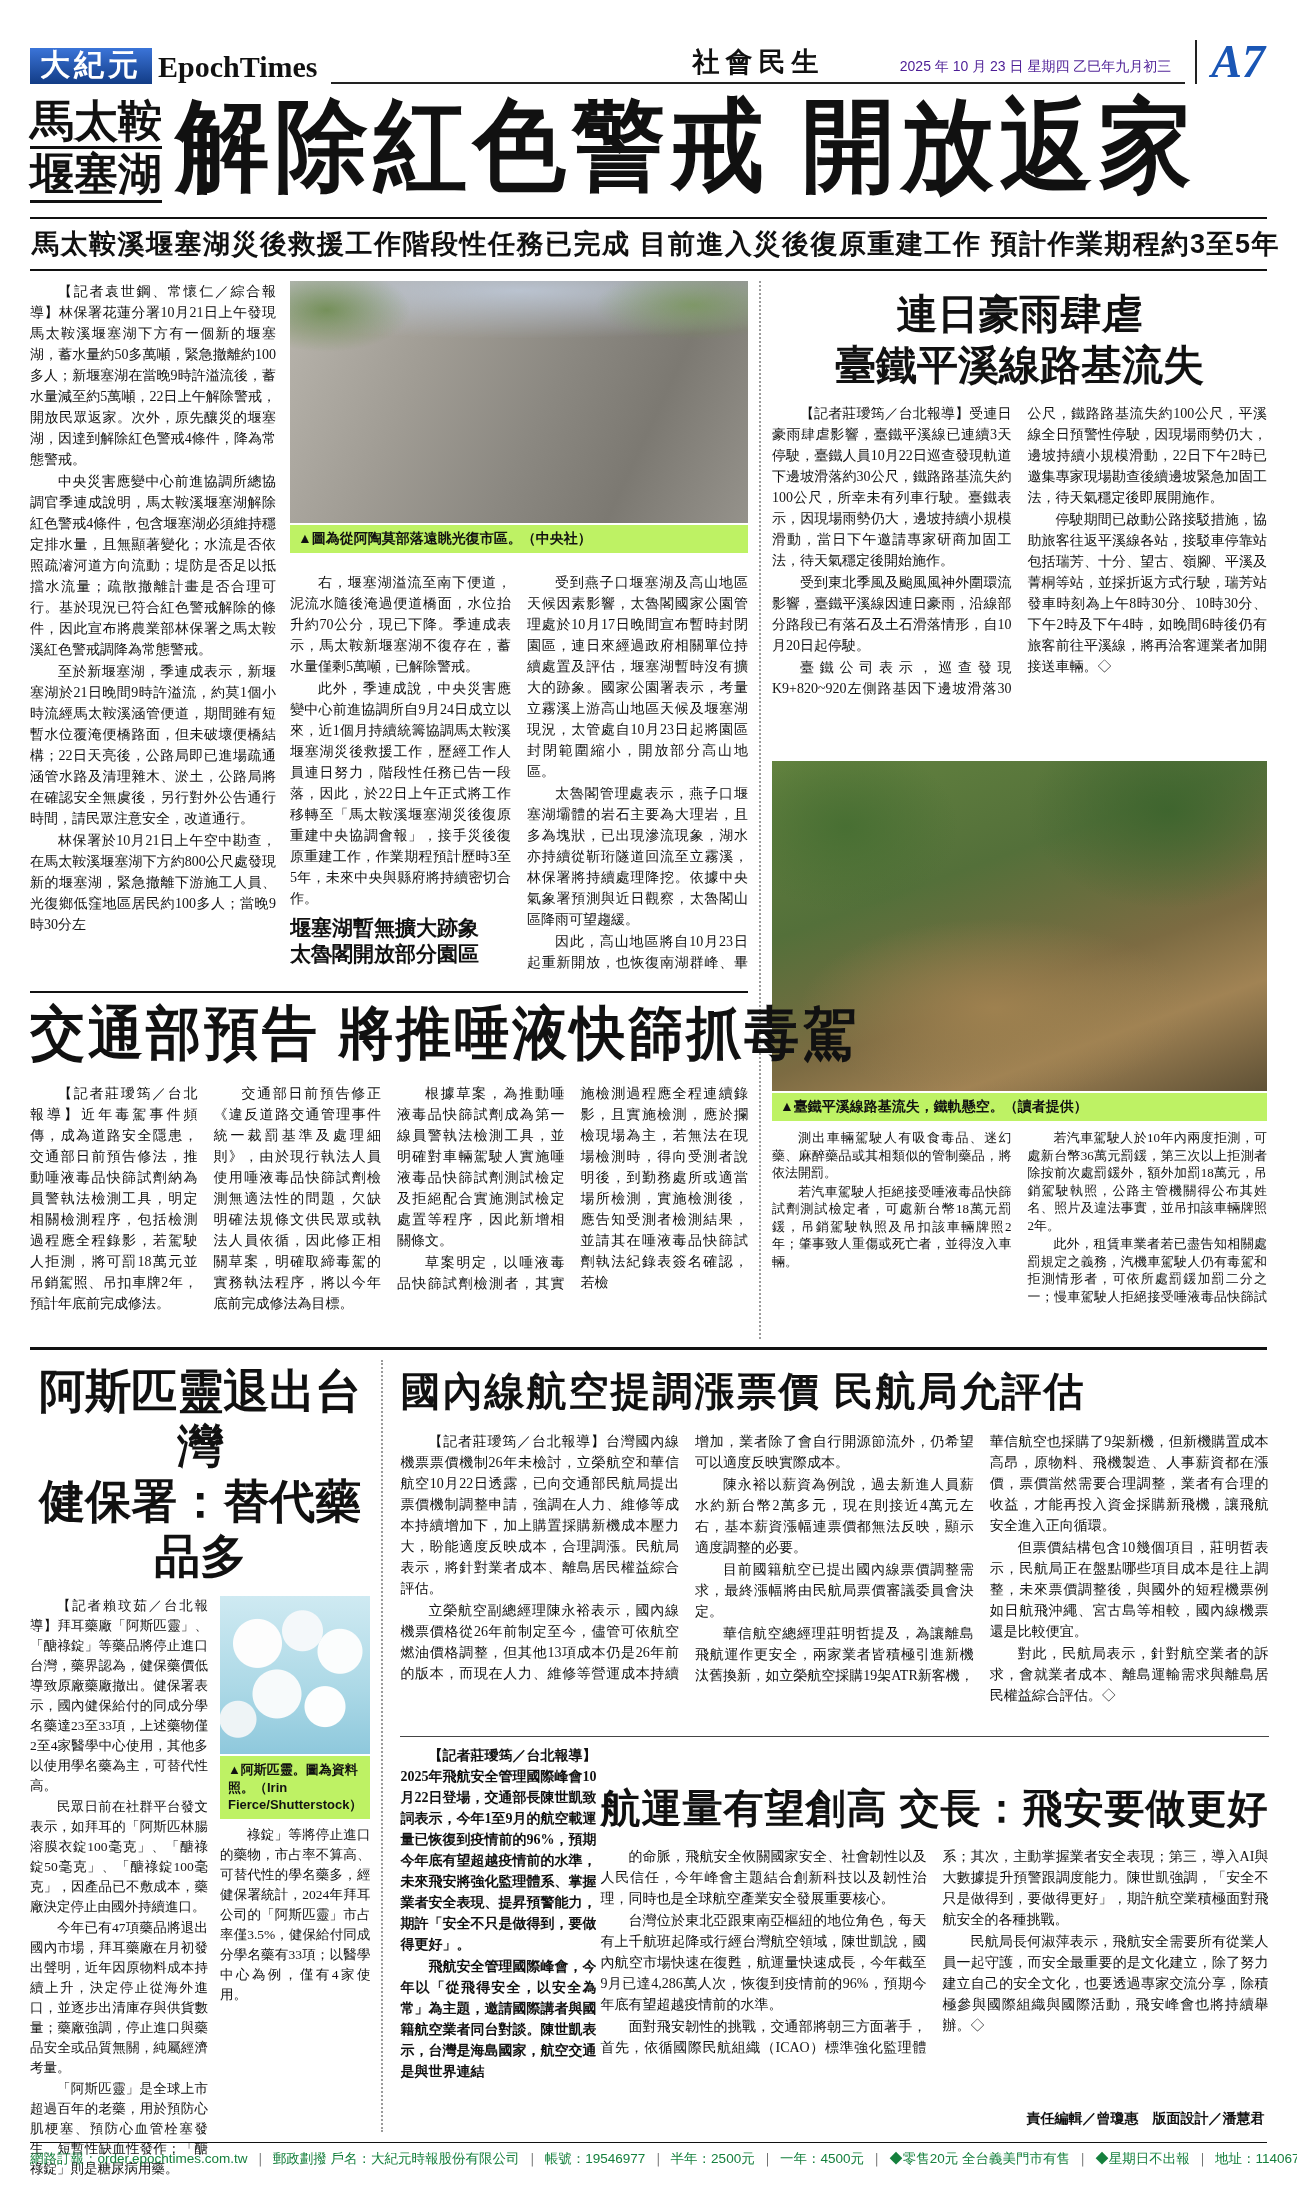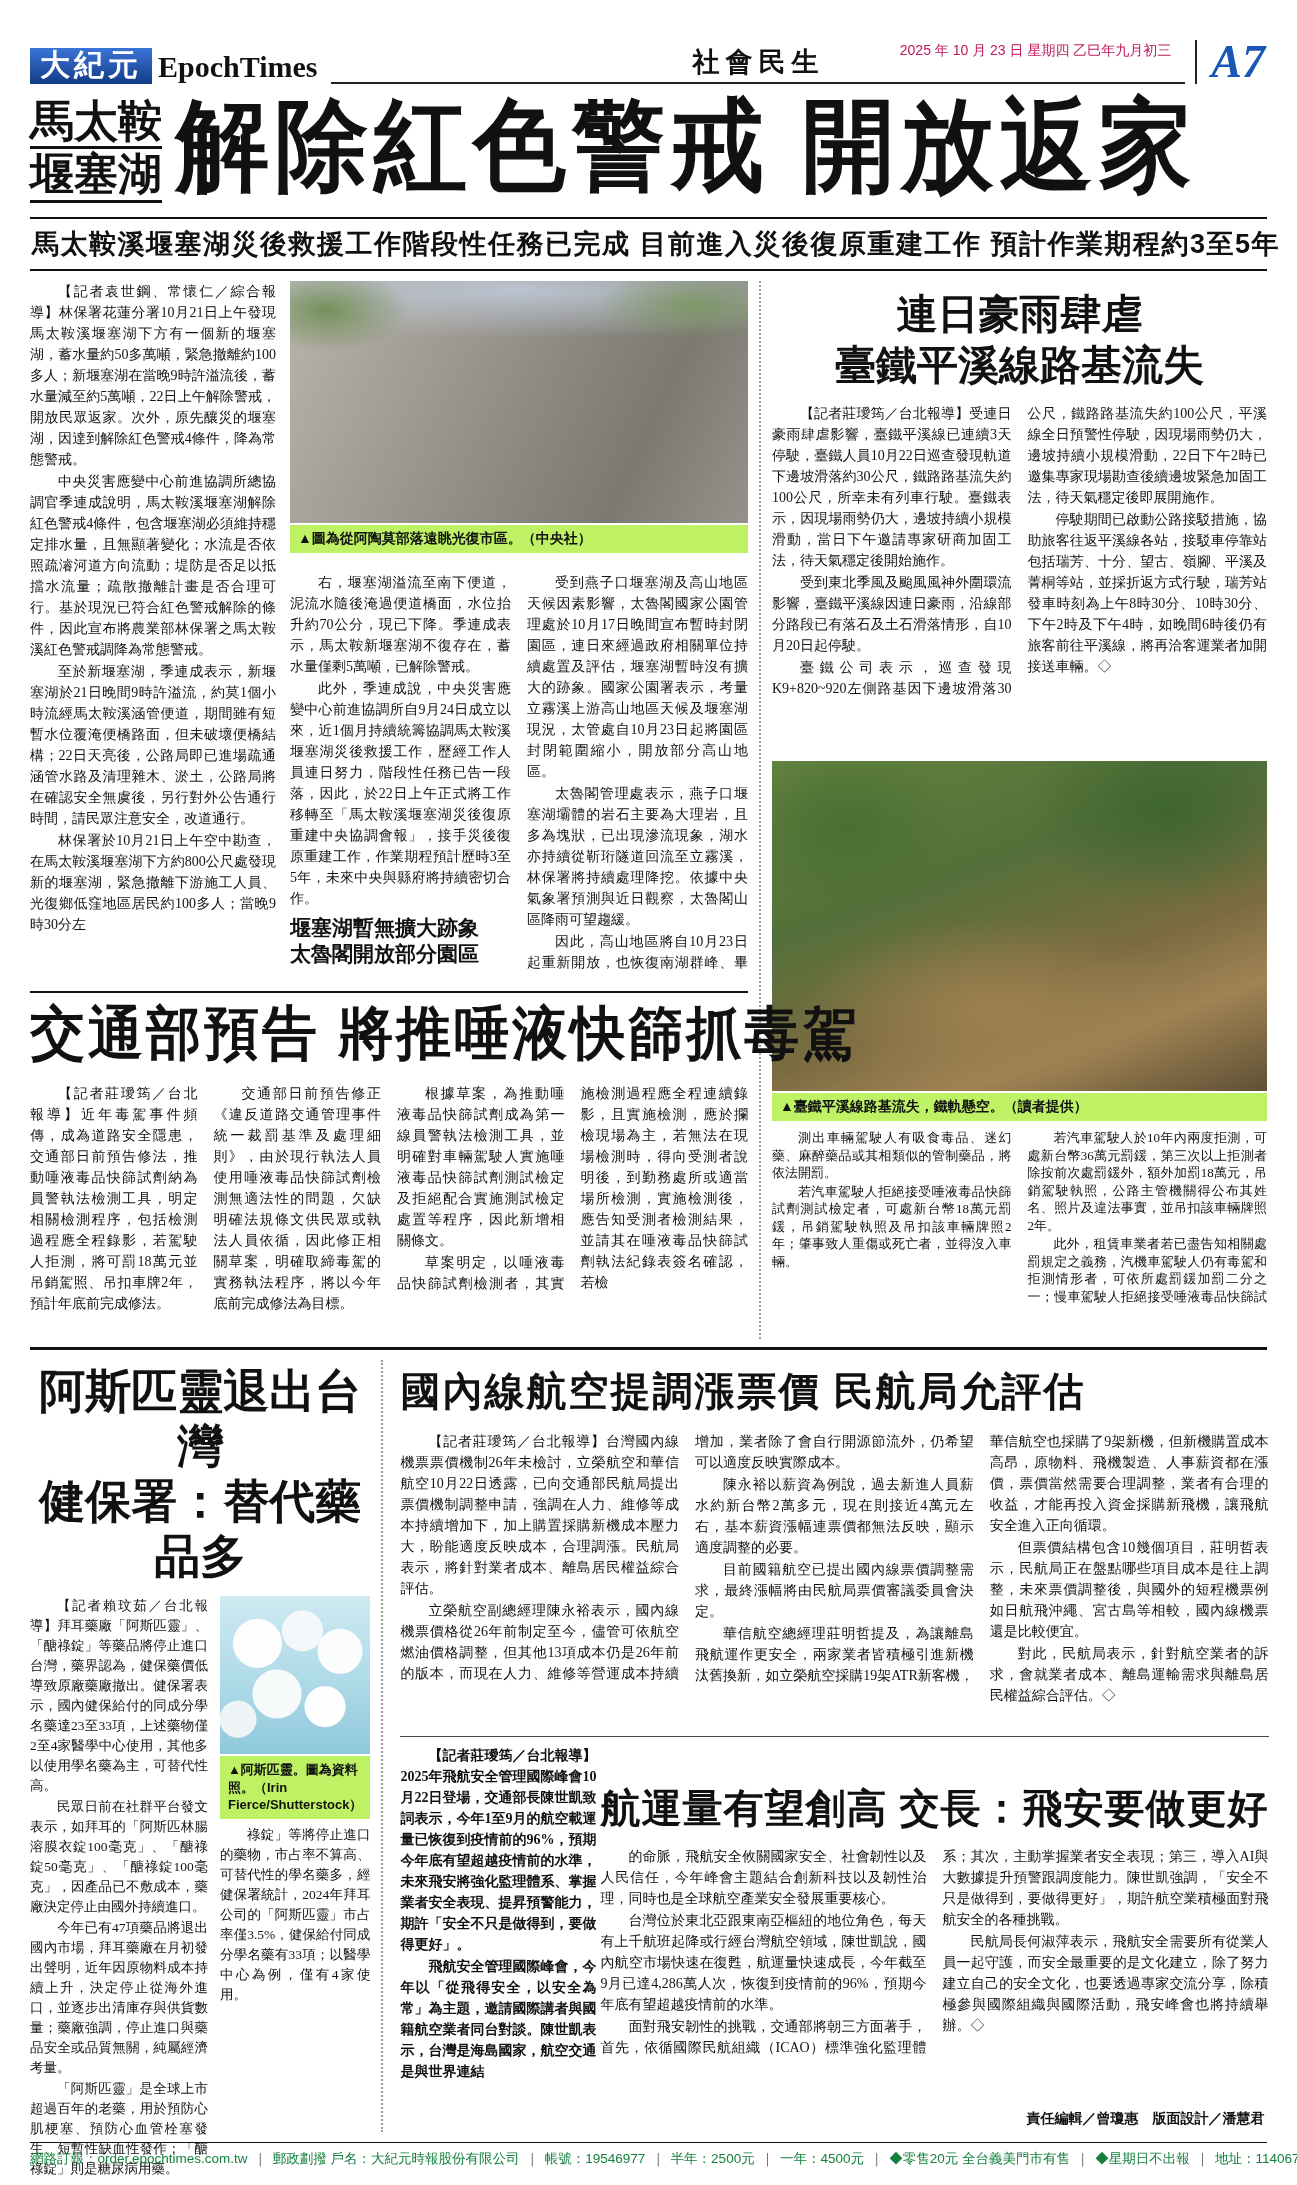--- a/index.html
+++ b/index.html
@@ -6,21 +6,21 @@
   html,body { background:#fff; }
   body { width:1297px; height:2185px; font-family:"Liberation Serif", serif; color:#111; overflow:hidden; }
   .page { width:1297px; height:2185px; padding:38px 30px 0 30px; position:relative; }
 
   
   .masthead { display:flex; align-items:flex-end; height:46px; }
   .logo-box { background:linear-gradient(180deg,#3b74d8 0%,#16繁 0%,#1c4fa4 60%,#123c86 100%); background:linear-gradient(180deg,#3b74d8,#123c86); color:#fff; font-family:"Liberation Sans",sans-serif; font-weight:900; font-size:30px; letter-spacing:4px; padding:2px 10px 4px 10px; line-height:1; }
   .logo-en { font-family:"Liberation Serif",serif; font-size:30px; font-weight:bold; margin-left:6px; line-height:1; padding-bottom:2px; }
   .masthead-mid { flex:1; position:relative; height:46px; border-bottom:2px solid #222; margin-left:14px; }
   .section-name { position:absolute; left:0; right:0; bottom:2px; text-align:center; font-family:"Liberation Sans",sans-serif; font-weight:bold; font-size:27px; letter-spacing:6px; }
-  .edition-date { position:absolute; right:14px; bottom:22px; font-size:14px; font-family:"Liberation Sans",sans-serif; color:#be185d; }
+  .edition-date { position:absolute; right:14px; bottom:6px; font-size:14px; font-family:"Liberation Sans",sans-serif; color:#4c1d95; }
   .page-no { font-family:"Liberation Serif",serif; font-weight:bold; font-style:italic; font-size:46px; color:#1a56b5; border-left:2px solid #222; padding:0 2px 0 14px; margin-left:10px; line-height:0.95; }
 
   
   .lead-block { margin-top:12px; }
   .lead-row { display:flex; align-items:center; }
   .kicker { font-family:"Liberation Sans",sans-serif; font-weight:900; font-size:44px; line-height:1.12; white-space:nowrap; margin-right:14px; }
   .kicker span { display:block; border-bottom:3px solid #111; padding-bottom:1px; }
   .main-headline { font-family:"Liberation Sans",sans-serif; font-weight:900; font-size:93px; line-height:1.0; letter-spacing:6px; white-space:nowrap; transform:scaleY(1.08); transform-origin:bottom; }
   .subheadline { margin-top:14px; border-top:2px solid #111; border-bottom:2px solid #111; padding:7px 2px; font-family:"Liberation Sans",sans-serif; font-weight:bold; font-size:27px; letter-spacing:1.5px; white-space:nowrap; }
 

